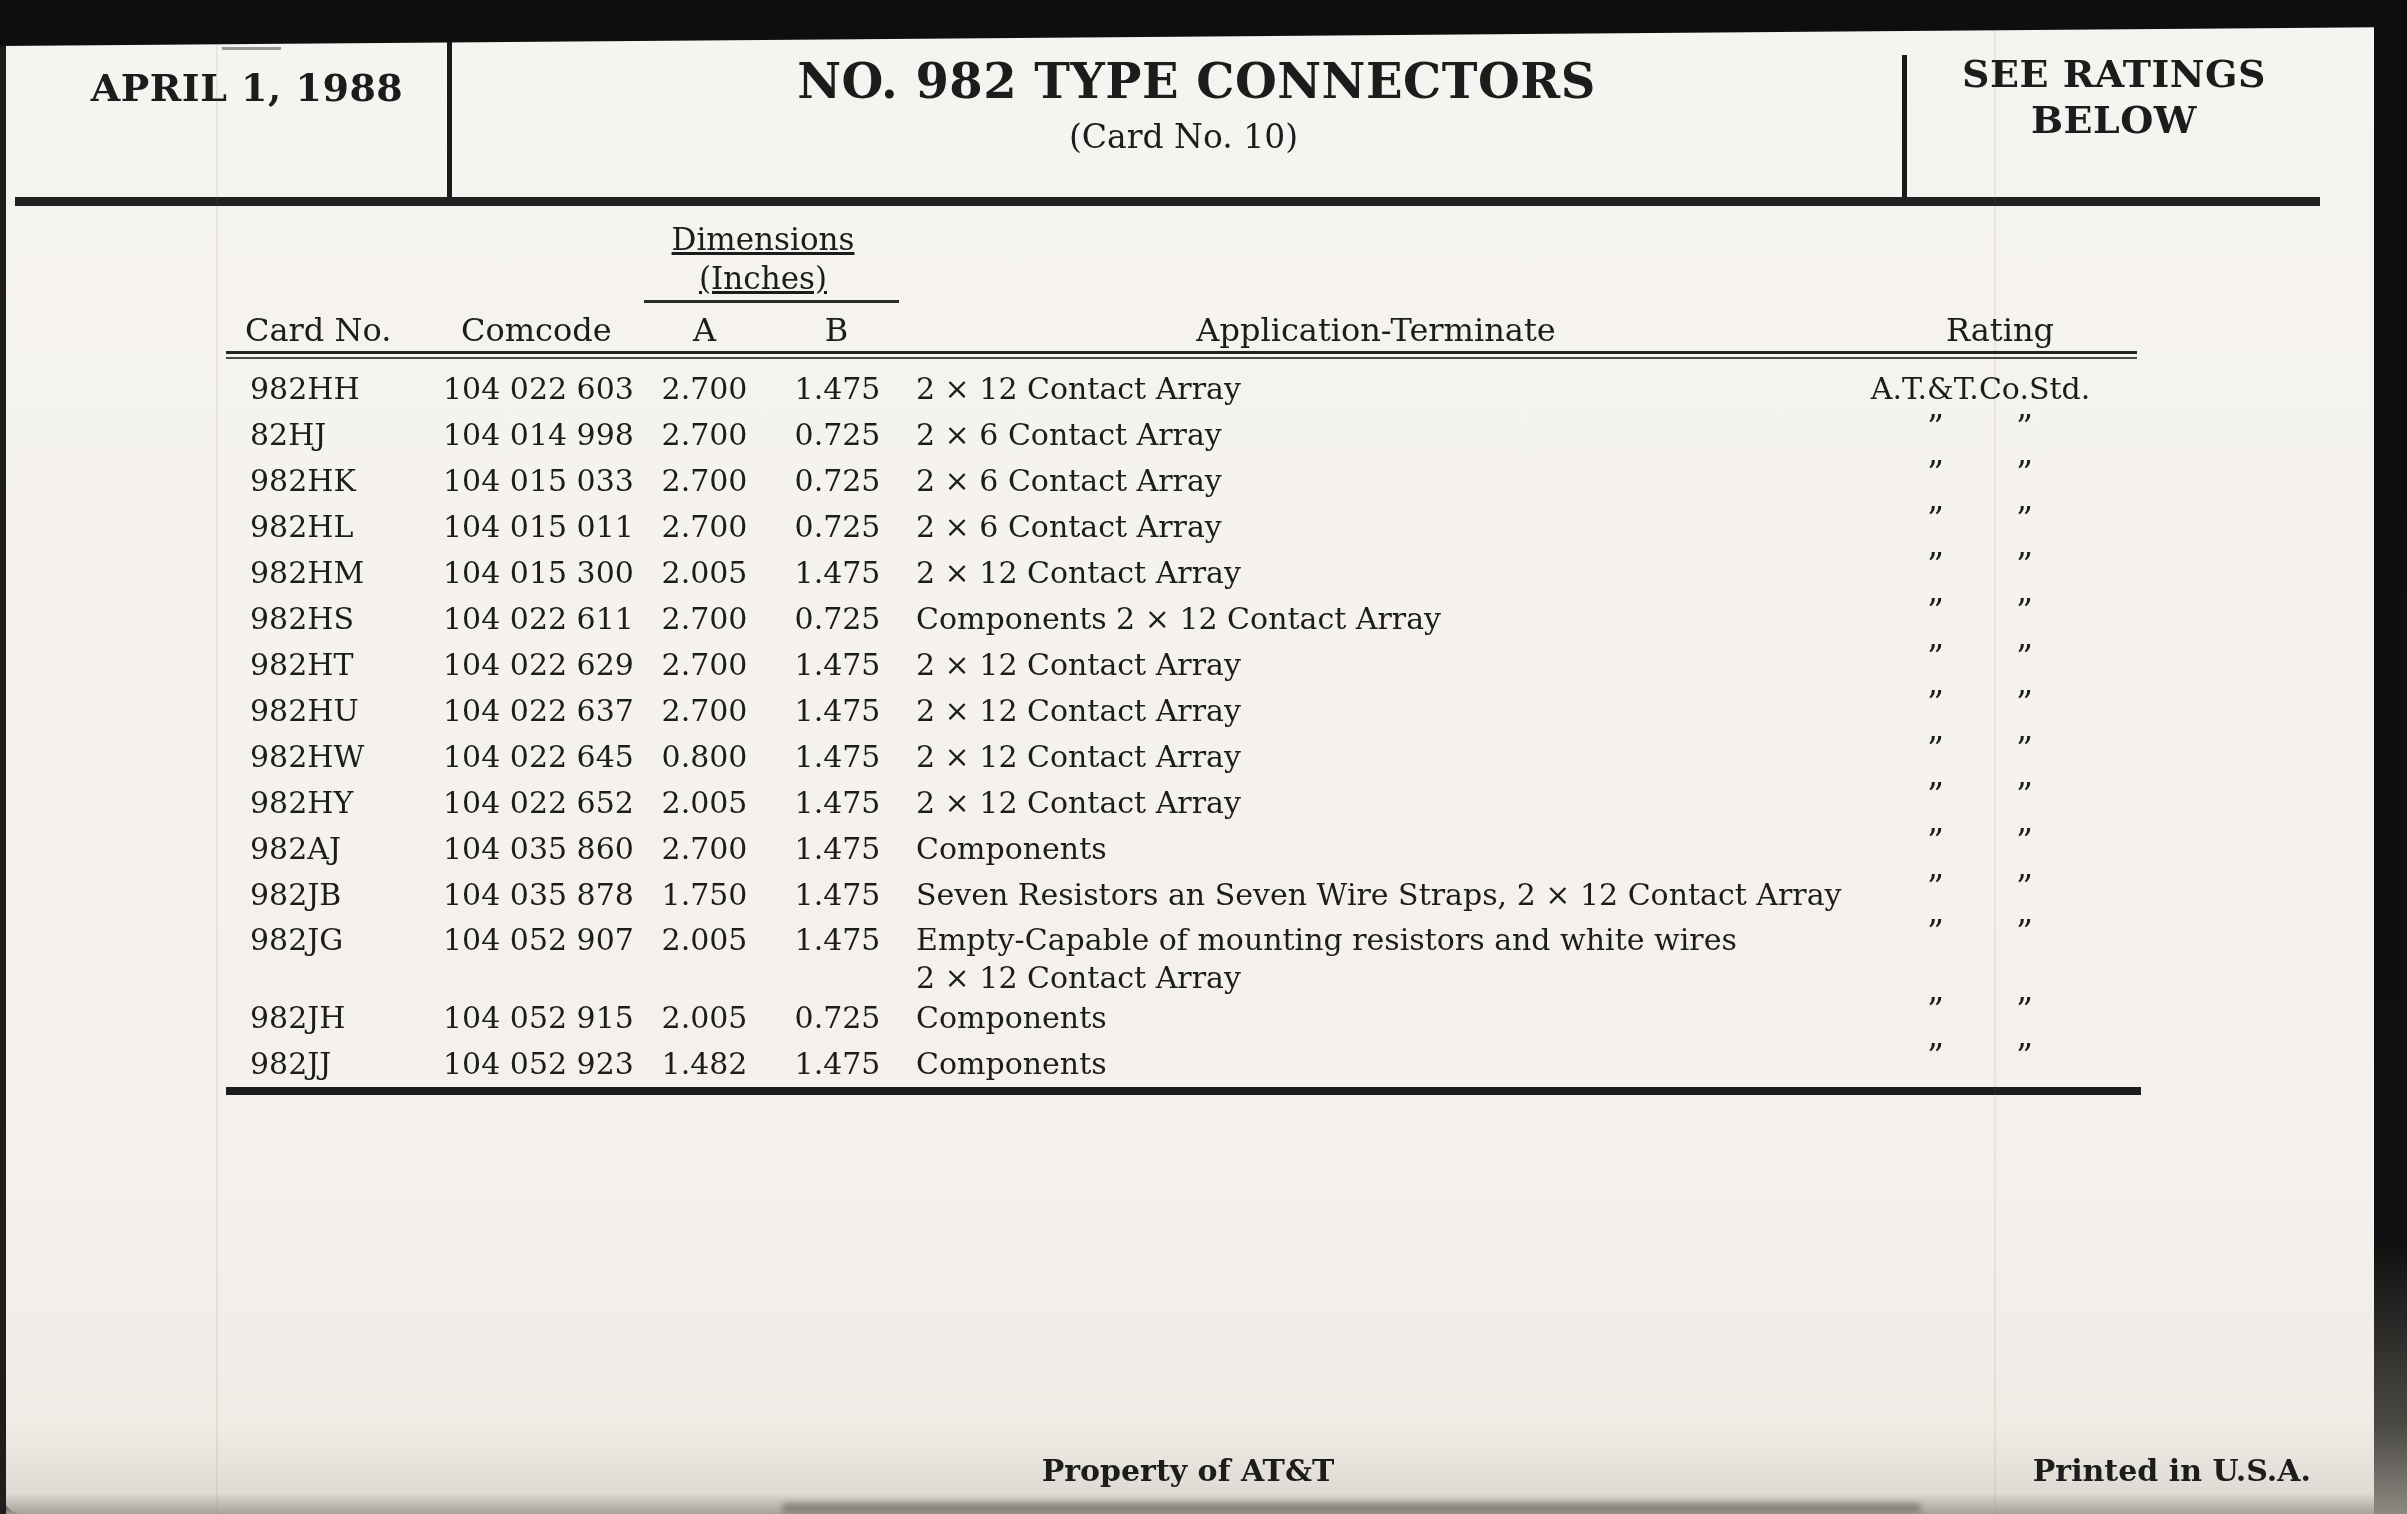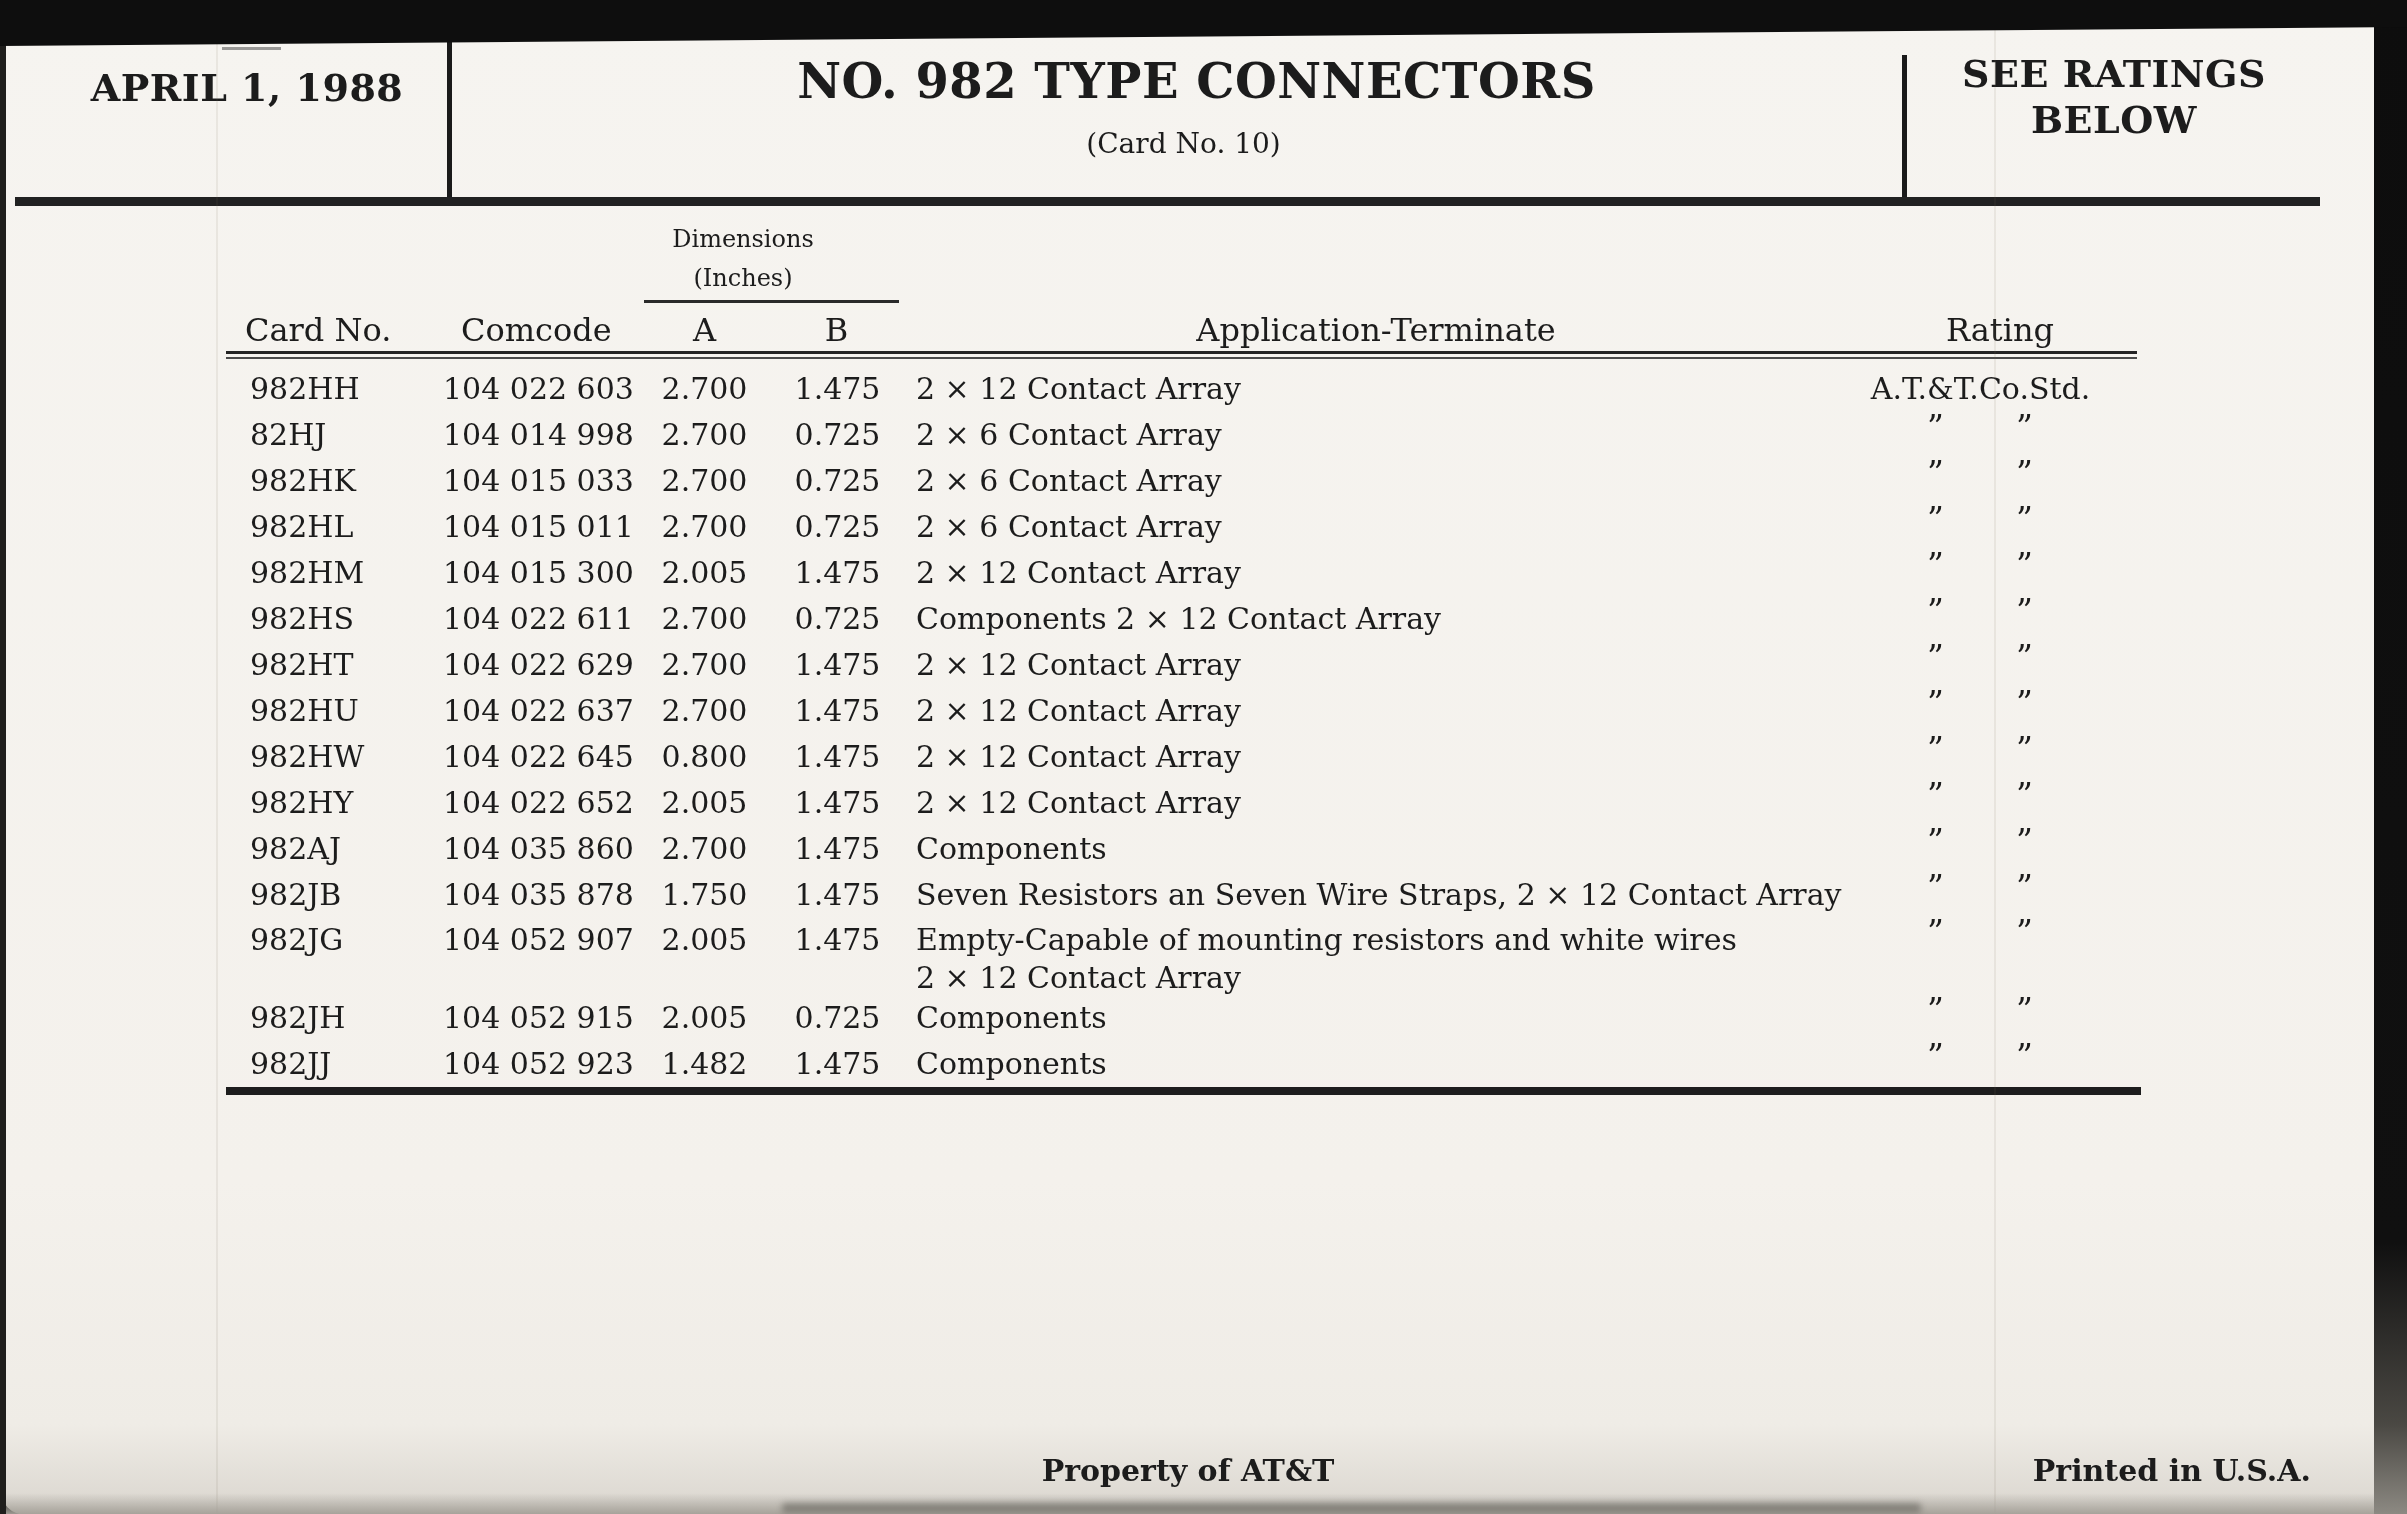--- a/index.html
+++ b/index.html
@@ -43,32 +43,32 @@
   .fold-a{left:216px;}
   .fold-b{left:1994px;}
   .top-noise{position:absolute;left:222px;top:47px;width:59px;height:3px;background:rgba(40,40,40,.45);z-index:6;}
   
   .hdr-date{
     position:absolute;left:59px;top:65px;width:376px;text-align:center;
     font-size:38px;font-weight:bold;letter-spacing:0.5px;
   }
   .hdr-title-block{position:absolute;left:448px;top:53px;width:1453px;text-align:center;}
   .hdr-title{font-size:48px;font-weight:bold;letter-spacing:0.5px;padding-left:44px;}
-  .hdr-subtitle{font-size:28px;margin-top:18px;padding-left:18px;}
+  .hdr-subtitle{font-size:33px;margin-top:8px;padding-left:18px;}
   .hdr-ratings{
     position:absolute;left:1916px;top:51px;width:396px;text-align:center;
     font-size:38px;font-weight:bold;line-height:46px;letter-spacing:0.5px;
   }
   .hdr-rule{position:absolute;left:15px;top:197px;width:2305px;height:9px;background:var(--rule);}
   .hdr-div1{position:absolute;left:447px;top:40px;width:5px;height:161px;background:#1a1a1a;}
   .hdr-div2{position:absolute;left:1902px;top:55px;width:5px;height:146px;background:#1a1a1a;}
   
   .dims-label{
-    position:absolute;left:624px;top:220px;width:238px;text-align:center;
-    font-size:24px;line-height:39px;
+    position:absolute;left:644px;top:220px;width:238px;text-align:center;
+    font-size:31px;line-height:39px;text-decoration:underline;
   }
   .dims-underline{position:absolute;left:644px;top:300px;width:255px;height:3px;background:#2a2a2a;}
   .col-hdr{position:absolute;top:309px;height:42px;font-size:32px;line-height:42px;}
   .ch-code{left:245px;width:218px;}
   .ch-comcode{left:461px;width:238px;}
   .ch-a{left:635px;width:139px;text-align:center;}
   .ch-b{left:767px;width:139px;text-align:center;}
   .ch-app{left:1079px;width:594px;text-align:center;}
   .ch-rating{left:1901px;width:198px;text-align:center;}
   .head-rule{

